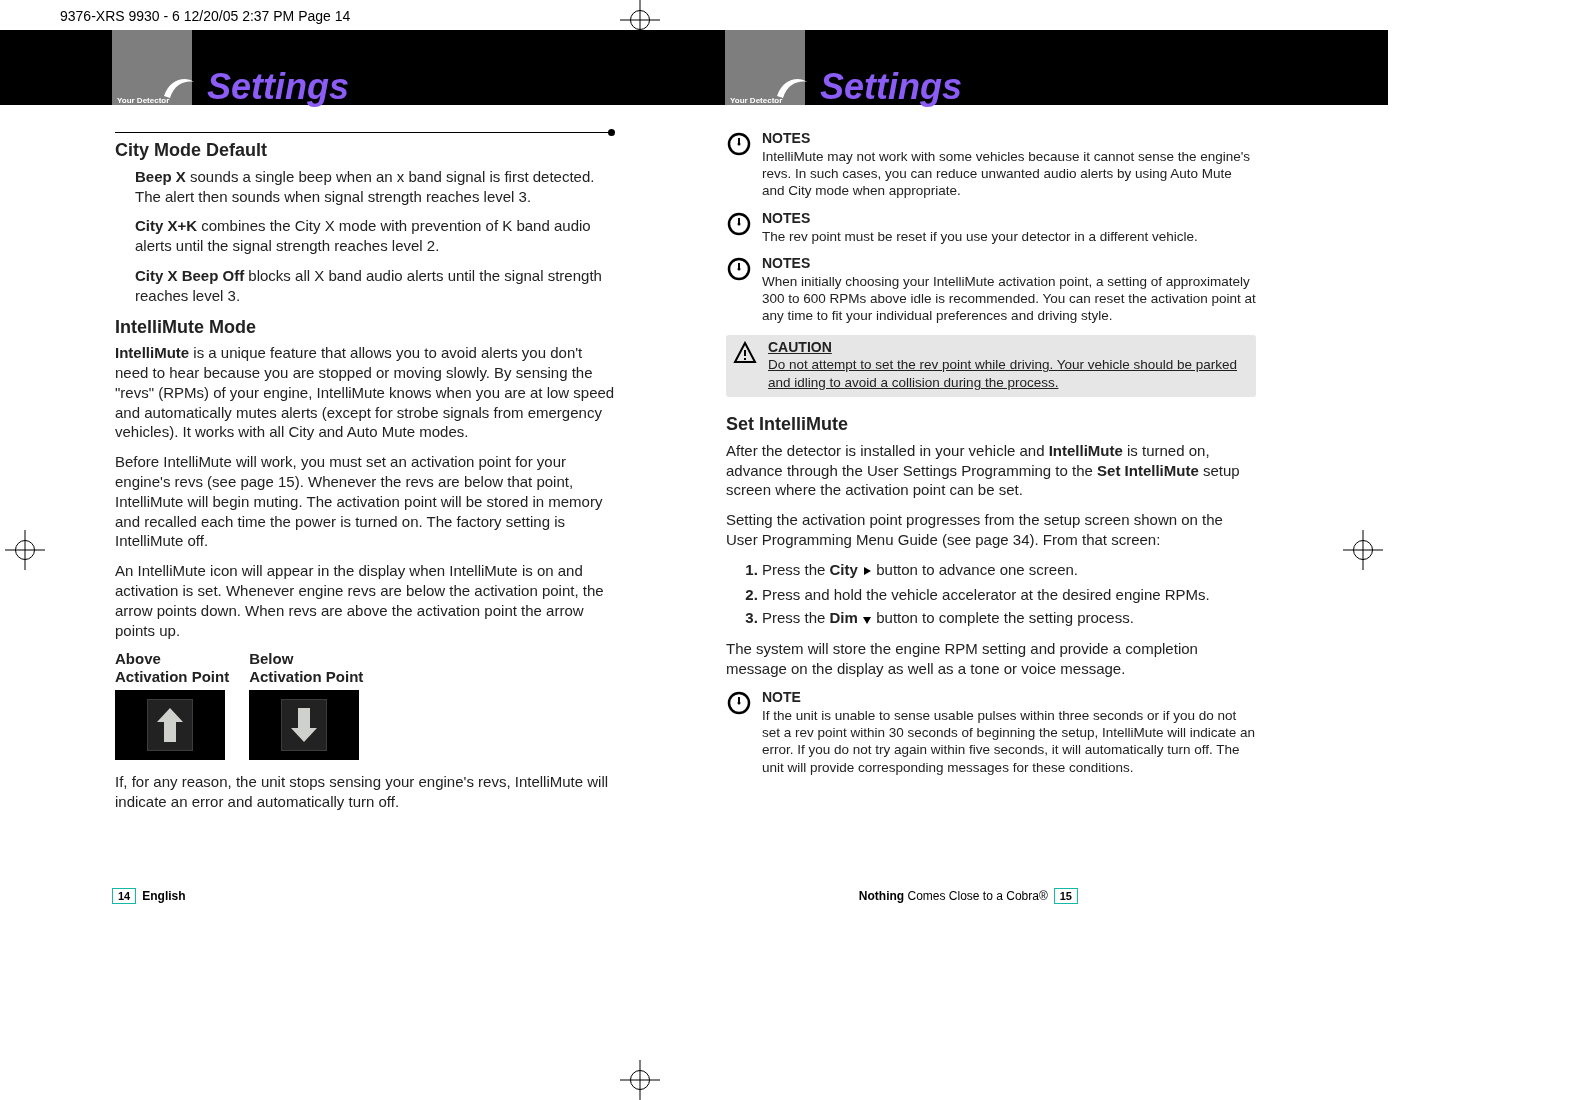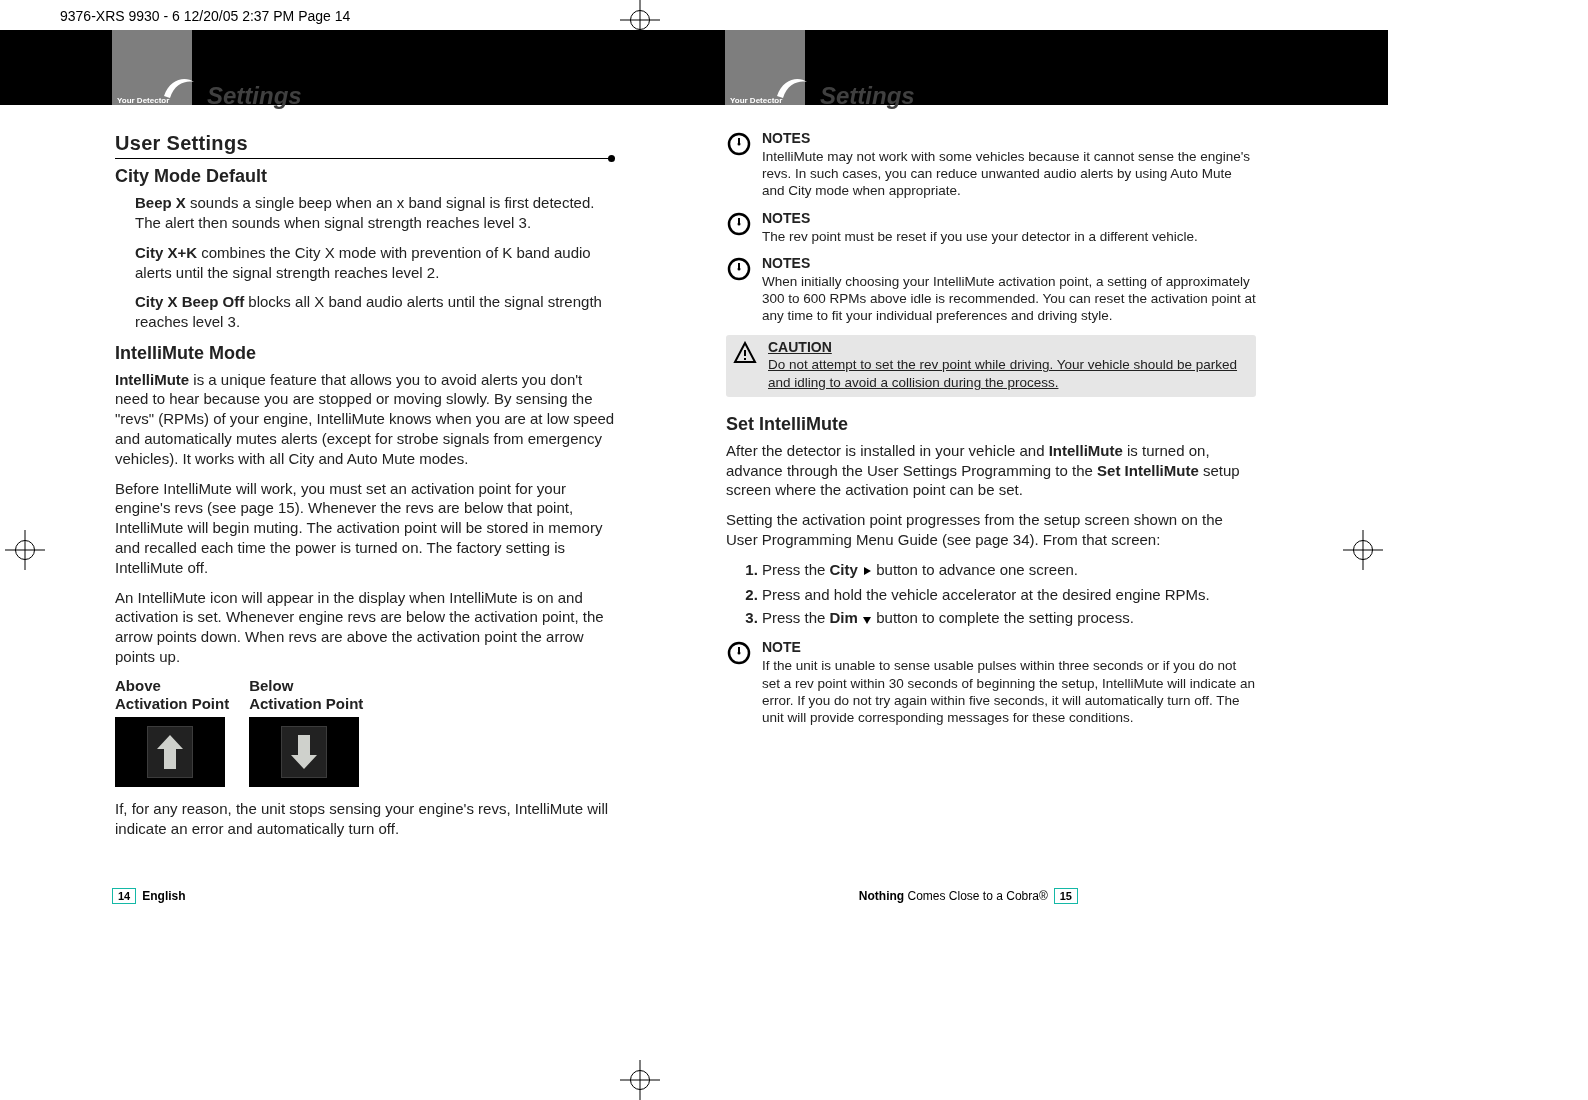--- a/index.html
+++ b/index.html
@@ -8,21 +8,21 @@
 
   
   .print-line { position: absolute; top: 8px; left: 60px; font-size: 14px; color: #000; font-family: Arial, sans-serif; }
 
   
   .topstrip { position: absolute; top: 30px; left: 0; right: 0; height: 75px; background: #000; }
   .topstrip .greybox-l, .topstrip .greybox-r { position: absolute; top: 0; width: 80px; height: 75px; background: #7e7e7e; }
   .greybox-l { left: 112px; }
   .greybox-r { left: 725px; }
 
-  .sec-title { position: absolute; top: 82px; color: #404040; font-weight: bold; font-size: 24px; font-style: italic; }
+  .sec-title { position: absolute; top: 66px; color: #8b5cf6; font-weight: bold; font-size: 36px; font-style: italic; }
   .sec-title.l { left: 207px; }
   .sec-title.r { left: 820px; }
   .yd { position: absolute; top: 96px; font-size: 8px; color: #fff; font-weight: bold; }
   .yd.l  { left: 117px; }
   .yd.r  { left: 730px; }
 
   
   .swoosh { position: absolute; top: 68px; width: 36px; height: 36px; }
   .swoosh.l { left: 160px; }
   .swoosh.r { left: 773px; }
@@ -114,21 +114,20 @@
       <span class="circ"></span>
     </div>
   <div class="reg left">
       <span class="circ"></span>
     </div>
   <div class="reg right">
       <span class="circ"></span>
     </div>
 
   <div class="col left">
-    <div class="h-user">User Settings</div>
     <div class="rule"></div>
 
     <div class="h3">City Mode Default</div>
 
     <p class="indent"><span class="b">Beep X</span> sounds a single beep when an x band signal is first detected. The alert then sounds when signal strength reaches level 3.</p>
     <p class="indent"><span class="b">City X+K</span> combines the City X mode with prevention of K band audio alerts until the signal strength reaches level 2.</p>
     <p class="indent"><span class="b">City X Beep Off</span> blocks all X band audio alerts until the signal strength reaches level 3.</p>
 
     <div class="h3">IntelliMute Mode</div>
     <p><span class="b">IntelliMute</span> is a unique feature that allows you to avoid alerts you don't need to hear because you are stopped or moving slowly. By sensing the "revs" (RPMs) of your engine, IntelliMute knows when you are at low speed and automatically mutes alerts (except for strobe signals from emergency vehicles). It works with all City and Auto Mute modes.</p>
@@ -226,20 +225,21 @@
     <ol class="steps">
       <li><span>Press the </span><span class="b">City</span> <span class="tri"><svg width="10" height="10" viewBox="0 0 10 10">
               <path d="M2 1 L9 5 L2 9 Z" fill="#000"></path>
             </svg></span><span> button to advance one screen.</span></li>
       <li>Press and hold the vehicle accelerator at the desired engine RPMs.</li>
       <li><span>Press the </span><span class="b">Dim</span> <span class="tri"><svg width="10" height="10" viewBox="0 0 10 10">
               <path d="M1 2 L9 2 L5 9 Z" fill="#000"></path>
             </svg></span><span> button to complete the setting process.</span></li>
     </ol>
 
+    <p>The system will store the engine RPM setting and provide a completion message on the display as well as a tone or voice message.</p>
 
     <div class="noteblock">
       <div class="nicon">
         <svg width="24" height="24" viewBox="0 0 24 24">
             <circle cx="12" cy="12" r="10" fill="none" stroke="#000" stroke-width="2.5"></circle>
             <rect x="11" y="6" width="2" height="6" fill="#000"></rect>
             <circle cx="12" cy="12" r="1.5" fill="#000"></circle>
           </svg>
       </div>
       <div class="ntext">

